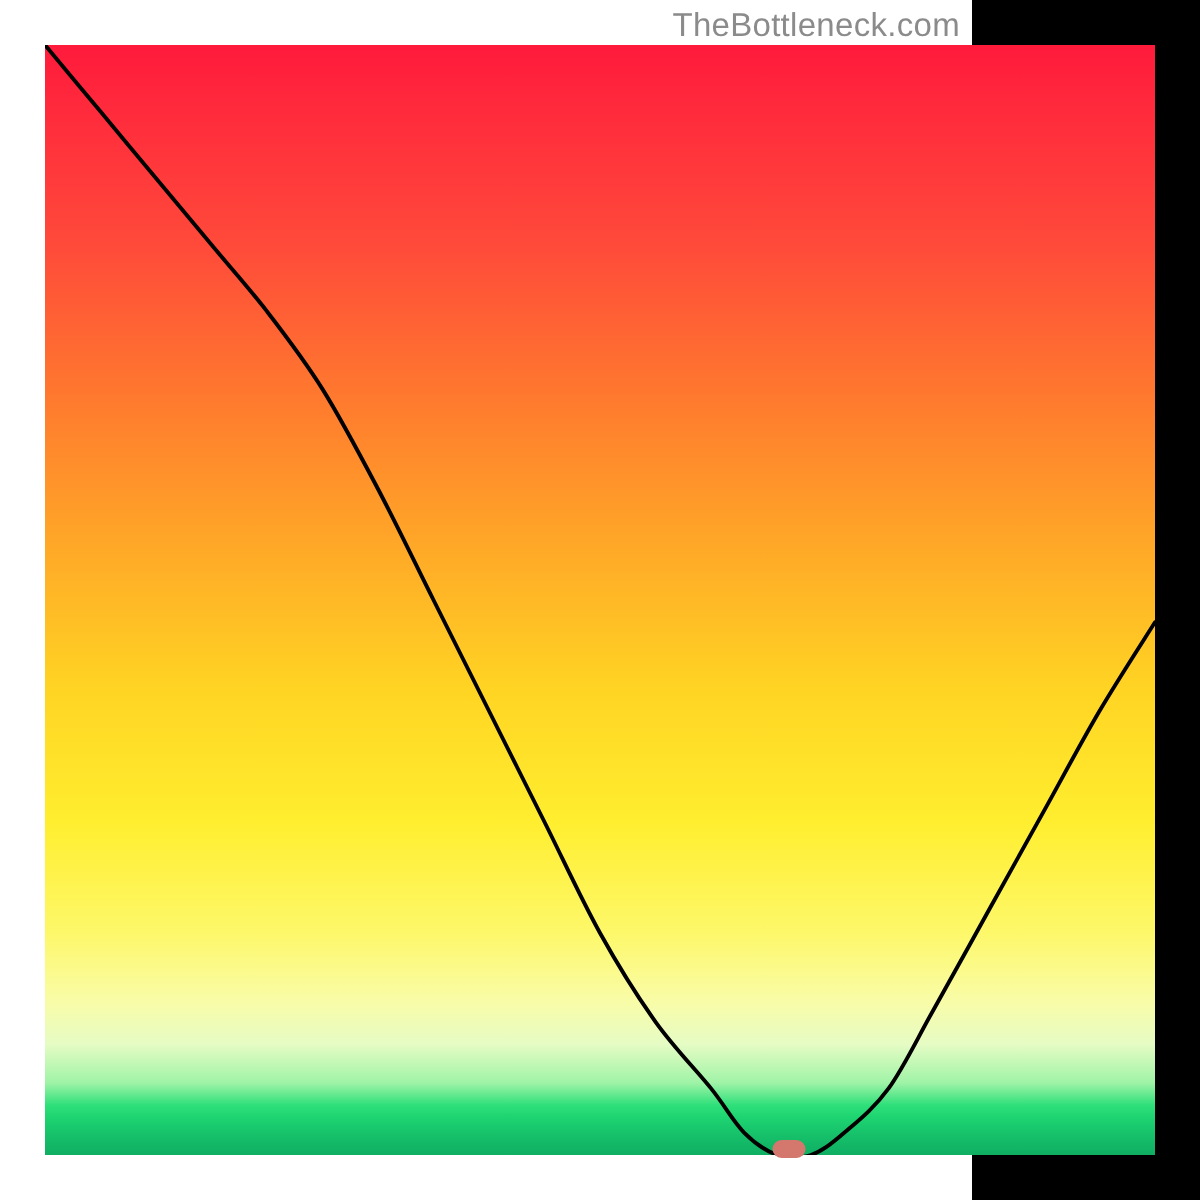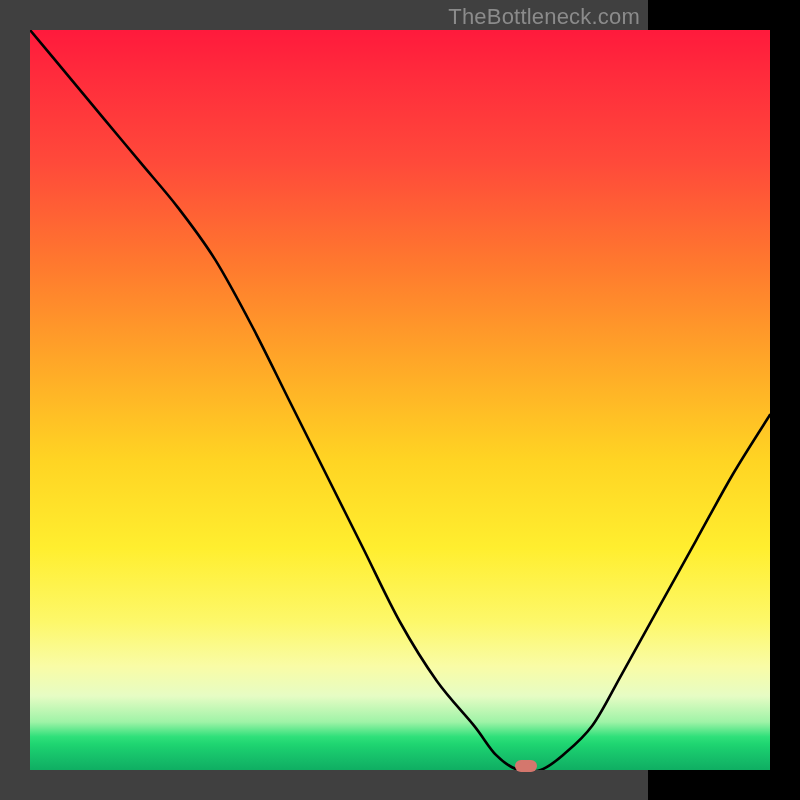--- a/index.html
+++ b/index.html
@@ -8,21 +8,21 @@
     width: 800px;
     height: 800px;
     background: #000;
     overflow: hidden;
     font-family: Arial, Helvetica, sans-serif;
   }
   .frame {
     position: relative;
     width: 648px;
     height: 800px;
-    background: #404040;
+    background: #ffffff;
   }
   .plot-area {
     position: absolute;
     left: 30px;
     top: 30px;
     width: 740px;
     height: 740px;
     
     background: linear-gradient(to bottom,
       #ff1a3c 0%,

